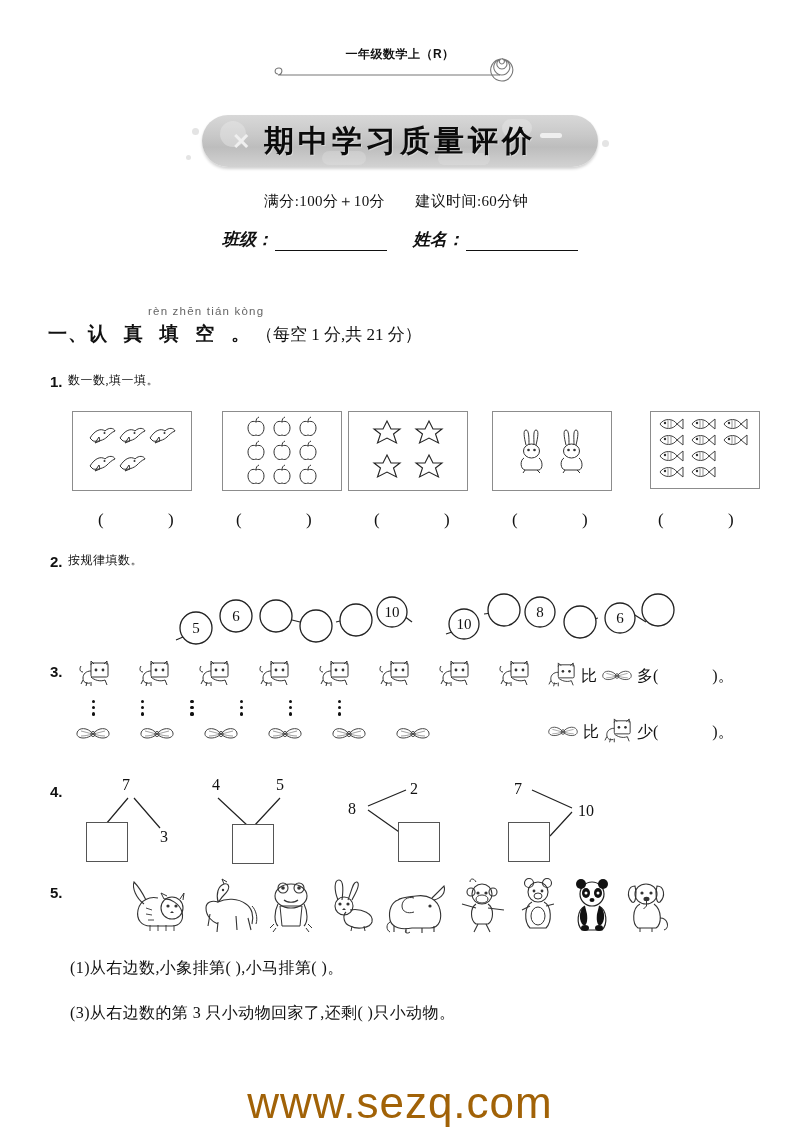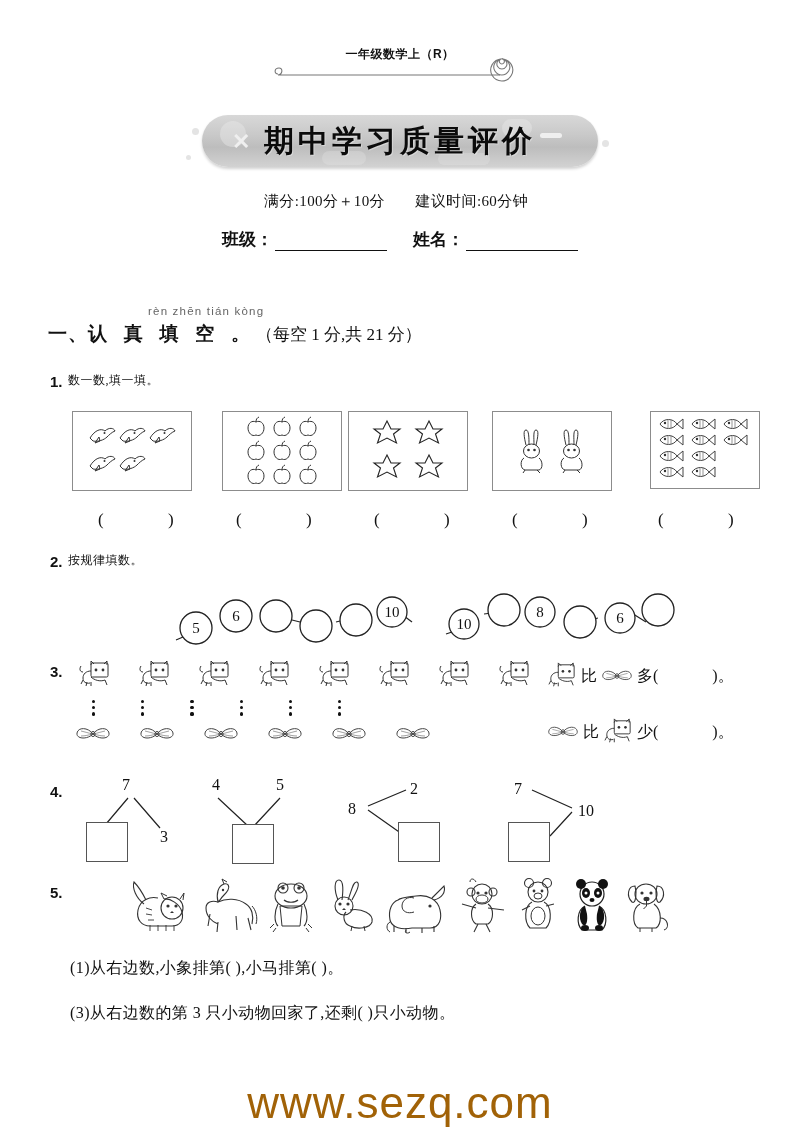--- a/index.html
+++ b/index.html
@@ -48,21 +48,21 @@
   .meta-score {
     position:absolute; top:192px; left:0; width:792px; text-align:center;
     font-size:15px; letter-spacing:.4px;
   }
   .meta-score .gap { display:inline-block; width:22px; }
   .meta-fields {
     position:absolute; top:228px; left:0; width:800px;
     display:flex; justify-content:center; align-items:flex-end; gap:26px;
     font-size:17px; font-weight:bold;
   }
-  .field { display:flex; align-items:flex-end; }
+  .field { display:flex; align-items:flex-end;font-style:italic; }
   .field .lbl { white-space:nowrap; }
   .blankline { display:inline-block; width:112px; border-bottom:1.4px solid #111; height:17px; margin-left:2px; }
 
   
   .secA { position:absolute; top:265px; left:0; width:800px; text-align:center; }
   .secA-bar {
     position:absolute; left:190px; top:18px; width:420px; height:16px;
     background:linear-gradient(90deg, rgba(255,255,255,0) 0%, #e6e6e6 18%, #d5d5d5 50%, #e6e6e6 82%, rgba(255,255,255,0) 100%);
     border-radius:8px;
   }

